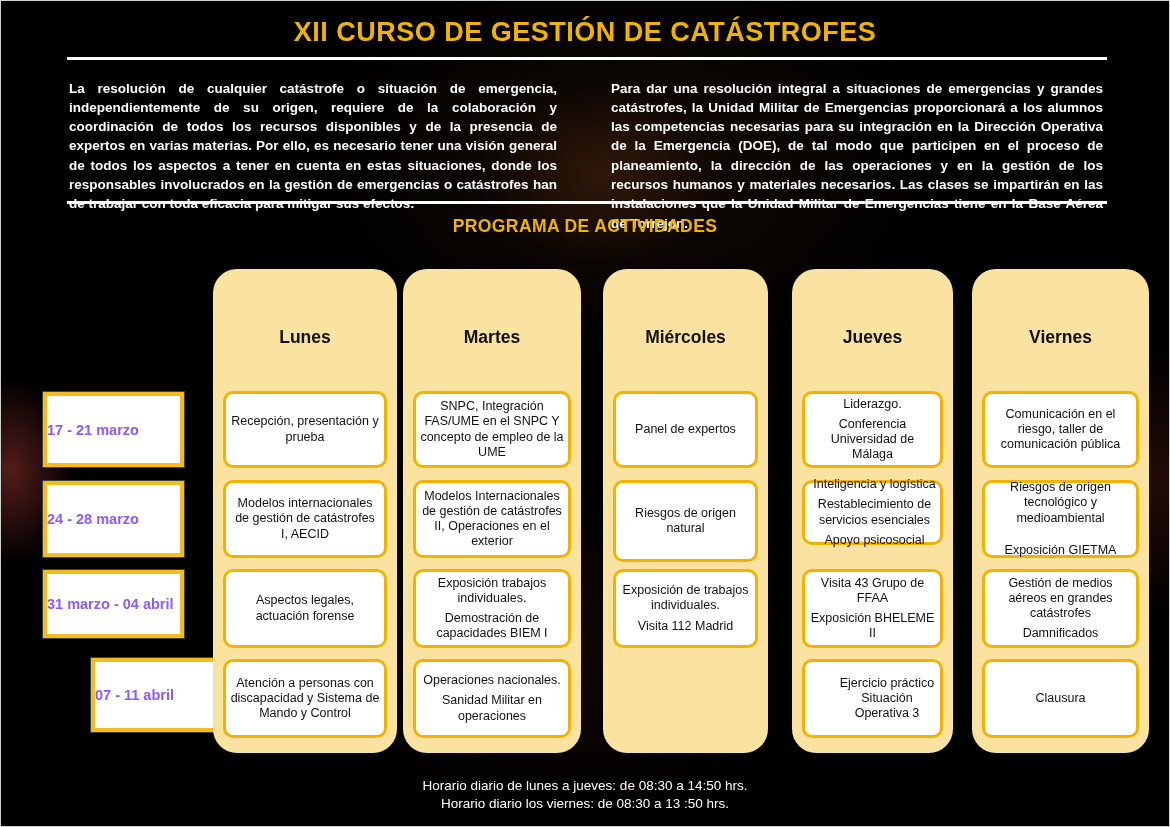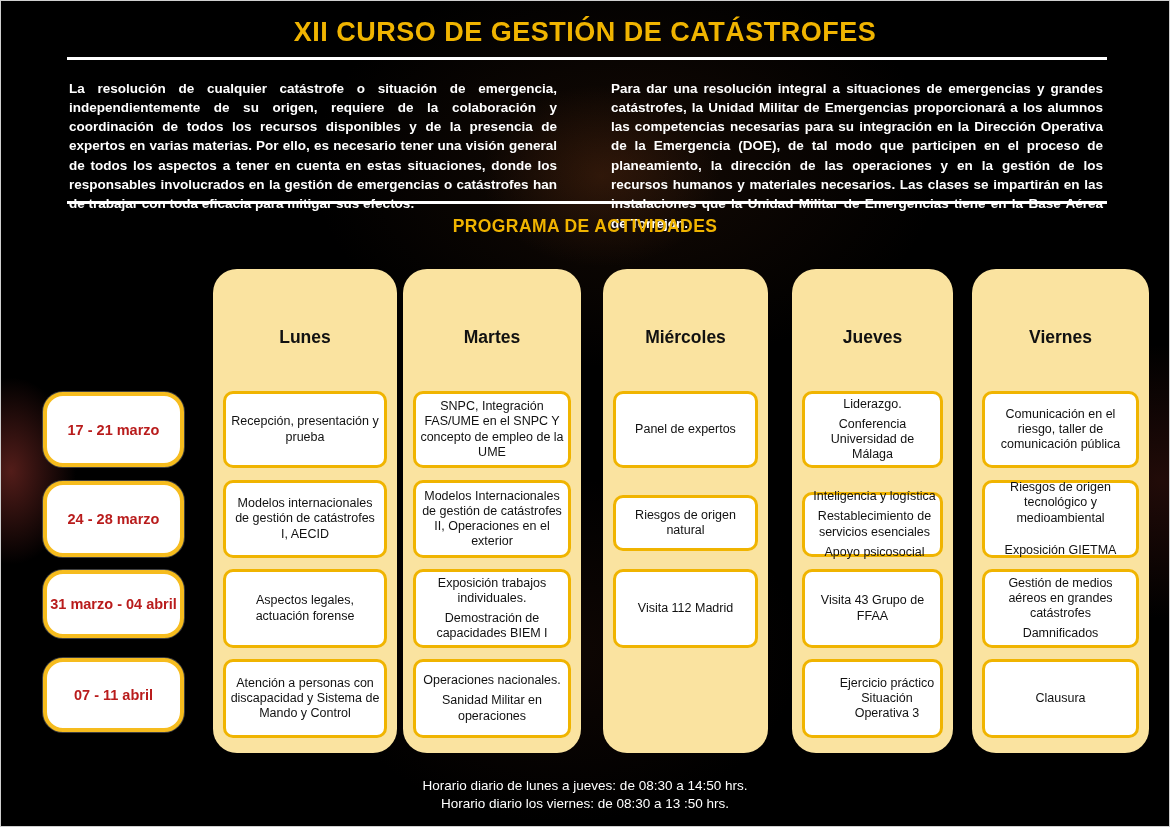--- a/index.html
+++ b/index.html
@@ -40,25 +40,25 @@
   .intro-right{left:610px;width:492px;}
   .program-heading{
     position:absolute;top:215px;left:0;width:100%;
     text-align:center;color:var(--gold);
     font-size:17.5px;font-weight:bold;letter-spacing:.4px;
   }
   .week-box{
     position:absolute;left:42px;width:141px;
     background:#fff;
     border:4px solid var(--gold-bright);
-    border-radius:20px;
+    border-radius:0;
     box-shadow:0 0 0 1px rgba(70,70,70,.9);
     box-sizing:border-box;
-    display:flex;align-items:center;justify-content:center;
-    color:#b91c1c;font-size:14.5px;font-weight:bold;white-space:nowrap;
+    display:flex;align-items:center;justify-content:flex-start;
+    color:#8b5cf6;font-size:14.5px;font-weight:bold;white-space:nowrap;
   }
   .day-panel{
     position:absolute;top:268px;height:484px;
     background:var(--panel);
     border-radius:24px;
     box-sizing:border-box;
   }
   .day-header{
     position:absolute;top:58px;left:0;width:100%;
     text-align:center;color:#111;
@@ -97,21 +97,21 @@
   <div id="week-col">
       <div class="week-box" style="top: 391px; height: 75px;">
         <span>17 - 21 marzo</span>
       </div>
       <div class="week-box" style="top: 480px; height: 76px;">
         <span>24 - 28 marzo</span>
       </div>
       <div class="week-box" style="top: 569px; height: 68px;">
         <span>31 marzo - 04 abril</span>
       </div>
-      <div class="week-box" style="top: 657px; height: 74px;">
+      <div class="week-box" style="top: 657px; height: 74px; margin-left: 48px;">
         <span>07 - 11 abril</span>
       </div>
     </div>
   <div id="days">
       <div class="day-panel" style="left: 212px; width: 184px;">
         <div class="day-header">Lunes</div>
         <div class="activity-card" style="top: 122px; height: 77px;">
           <div class="card-seg">Recepción, presentación y prueba</div>
         </div>
         <div class="activity-card" style="top: 211px; height: 78px;">
@@ -139,40 +139,42 @@
         <div class="activity-card" style="top: 390px; height: 79px;">
           <div class="card-seg">Operaciones nacionales.</div>
           <div class="card-seg">Sanidad Militar en operaciones</div>
         </div>
       </div>
       <div class="day-panel" style="left: 602px; width: 165px;">
         <div class="day-header">Miércoles</div>
         <div class="activity-card" style="top: 122px; height: 77px;">
           <div class="card-seg">Panel de expertos</div>
         </div>
-        <div class="activity-card" style="top: 226px; height: 56px;">
+        <div class="activity-card" style="top: 211px; height: 82px;">
           <div class="card-seg">Riesgos de origen natural</div>
         </div>
         <div class="activity-card" style="top: 300px; height: 79px;">
+          <div class="card-seg">Exposición de trabajos individuales.</div>
           <div class="card-seg">Visita 112 Madrid</div>
         </div>
       </div>
       <div class="day-panel" style="left: 791px; width: 161px;">
         <div class="day-header">Jueves</div>
         <div class="activity-card" style="top: 122px; height: 77px;">
           <div class="card-seg">Liderazgo.</div>
           <div class="card-seg">Conferencia Universidad de Málaga</div>
         </div>
-        <div class="activity-card" style="top: 223px; height: 65px; padding-left: 8px;">
+        <div class="activity-card" style="top: 211px; height: 65px; padding-left: 8px;">
           <div class="card-seg">Inteligencia y logística</div>
           <div class="card-seg">Restablecimiento de servicios esenciales</div>
           <div class="card-seg">Apoyo psicosocial</div>
         </div>
         <div class="activity-card" style="top: 300px; height: 79px;">
           <div class="card-seg">Visita 43 Grupo de FFAA</div>
+          <div class="card-seg">Exposición BHELEME II</div>
         </div>
         <div class="activity-card" style="top: 390px; height: 79px; padding-left: 33px;">
           <div class="card-seg">Ejercicio práctico Situación Operativa 3</div>
         </div>
       </div>
       <div class="day-panel" style="left: 971px; width: 177px;">
         <div class="day-header">Viernes</div>
         <div class="activity-card" style="top: 122px; height: 77px;">
           <div class="card-seg">Comunicación en el riesgo, taller de comunicación pública</div>
         </div>

